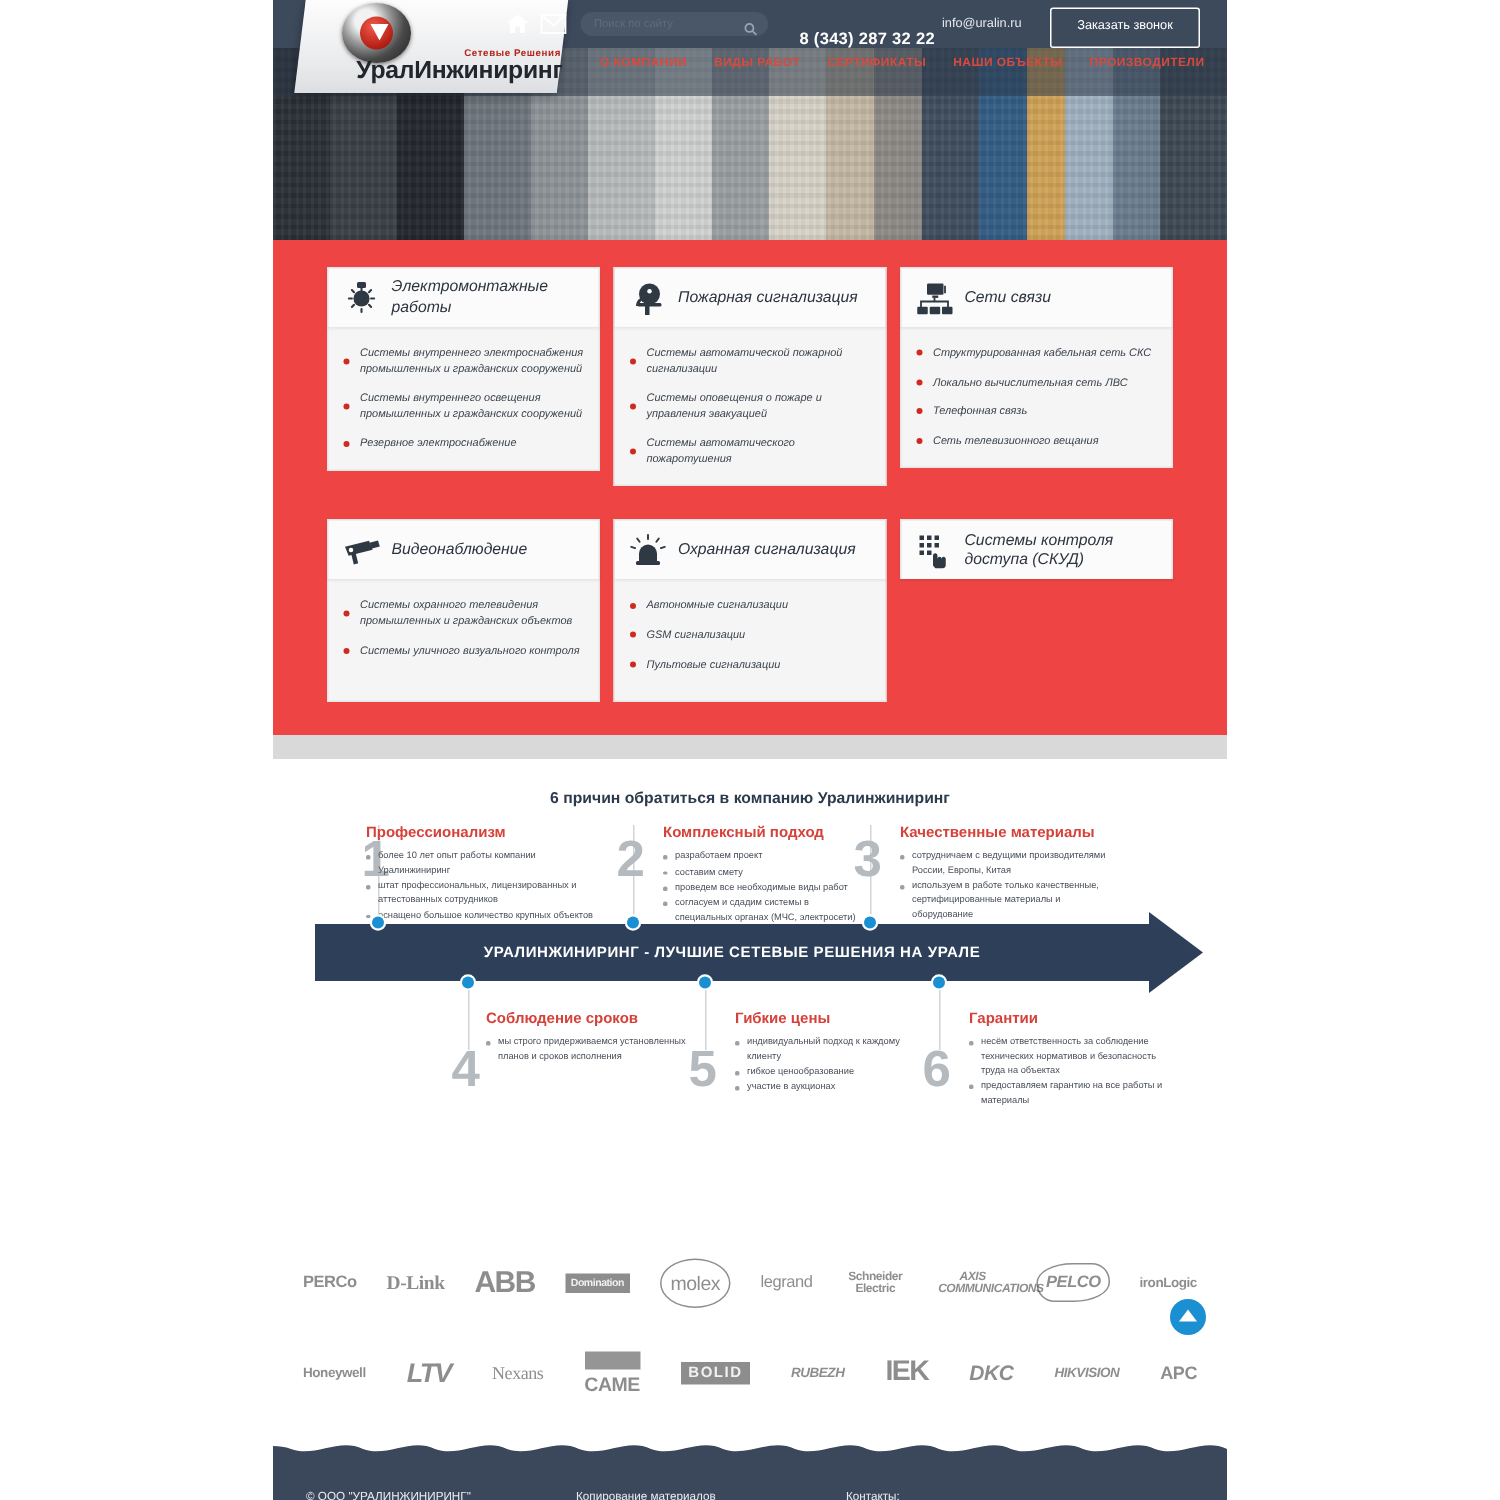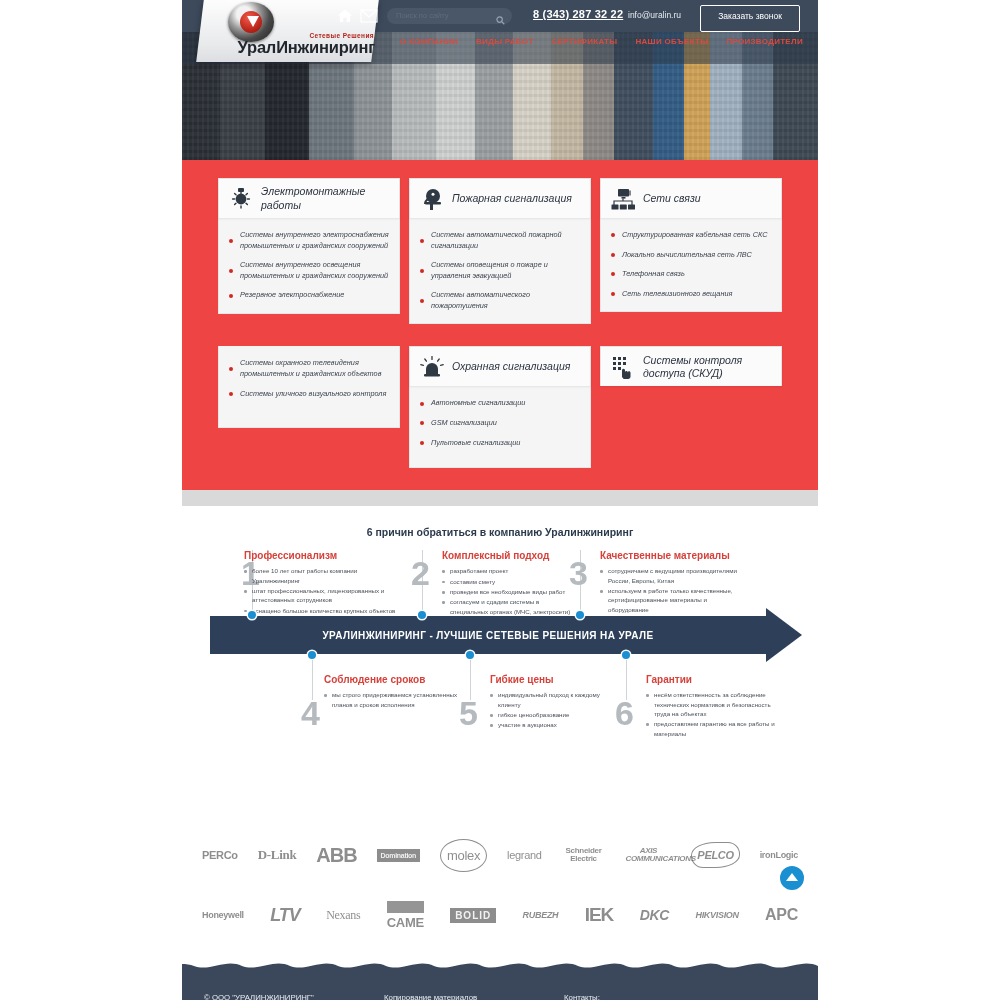--- a/index.html
+++ b/index.html
@@ -87,22 +87,22 @@
   .search-box {
     position:absolute; left:205px; top:8px; width:125px; height:16px;
     background:#4a5768; border-radius:9px; z-index:9;
   }
   .search-ph {
     position:absolute; left:9px; top:3px; font-size:7.5px; color:#5f6c7d;
   }
   .search-ico { position:absolute; right:7px; top:3px; width:9px; height:9px; }
 
   .phone-top {
-    position:absolute; left:351px; top:8px; z-index:9;
-    color:#fff; font-size:11px; font-weight:bold; letter-spacing:.2px;text-decoration:underline;
+    position:absolute; left:351px; top:20px; z-index:9;
+    color:#fff; font-size:11px; font-weight:bold; letter-spacing:.2px;
   }
   .email-top {
     position:absolute; left:446px; top:10px; z-index:9;
     color:#e6eaee; font-size:8.5px;
   }
   .call-btn {
     position:absolute; left:518px; top:5px; width:100px; height:27px;
     border:1px solid #fff; border-radius:2px; z-index:9;
     color:#fff; font-size:8.5px; text-align:center; line-height:20px;
     background:transparent; cursor:pointer;
@@ -355,20 +355,31 @@
             <li>Телефонная связь</li>
             <li>Сеть телевизионного вещания</li>
           </ul>
         </div>
       </div>
     </div>
 
     <div class="cards-row">
 
       <div class="card">
+        <div class="card-head">
+          <span class="svc-ico">
+            <svg viewBox="0 0 26 24" width="26" height="24" fill="#2f3944">
+              <path d="M2 9.5l16-4 2.4 6-16 4z"></path>
+              <path d="M18.4 6.8l5.6-1.4 1.2 4-5.6 1.4z"></path>
+              <rect x="7" y="14" width="3" height="7" transform="rotate(-14 8.5 17.5)"></rect>
+              <circle cx="6" cy="11.6" r="1.5" fill="#ffffff"></circle>
+            </svg>
+          </span>
+          <span class="card-title">Видеонаблюдение</span>
+        </div>
         <div class="card-body">
           <ul>
             <li>Системы охранного телевидения промышленных и гражданских объектов</li>
             <li>Системы уличного визуального контроля</li>
           </ul>
         </div>
       </div>
 
       <div class="card">
         <div class="card-head">
@@ -579,21 +590,21 @@
       <div class="plogo">
         <span class="pl-text" style="font-size:19px; letter-spacing:-1px;">IEK</span>
       </div>
       <div class="plogo">
         <span class="pl-text" style="font-size:14px;font-style:italic;">DKC</span>
       </div>
       <div class="plogo">
         <span class="pl-text" style="font-size:9px; font-style:italic;">HIKVISION</span>
       </div>
       <div class="plogo">
-        <span class="pl-text" style="font-size:16px;text-align:center;">APC</span>
+        <span class="pl-text" style="font-size:12px;text-align:center;">APC</span>
       </div>
     </div>
   </div>
 
   <div class="up-btn">
     
   </div>
 
   <div class="foot-wave">
     <svg viewBox="0 0 636 20" preserveAspectRatio="none">

